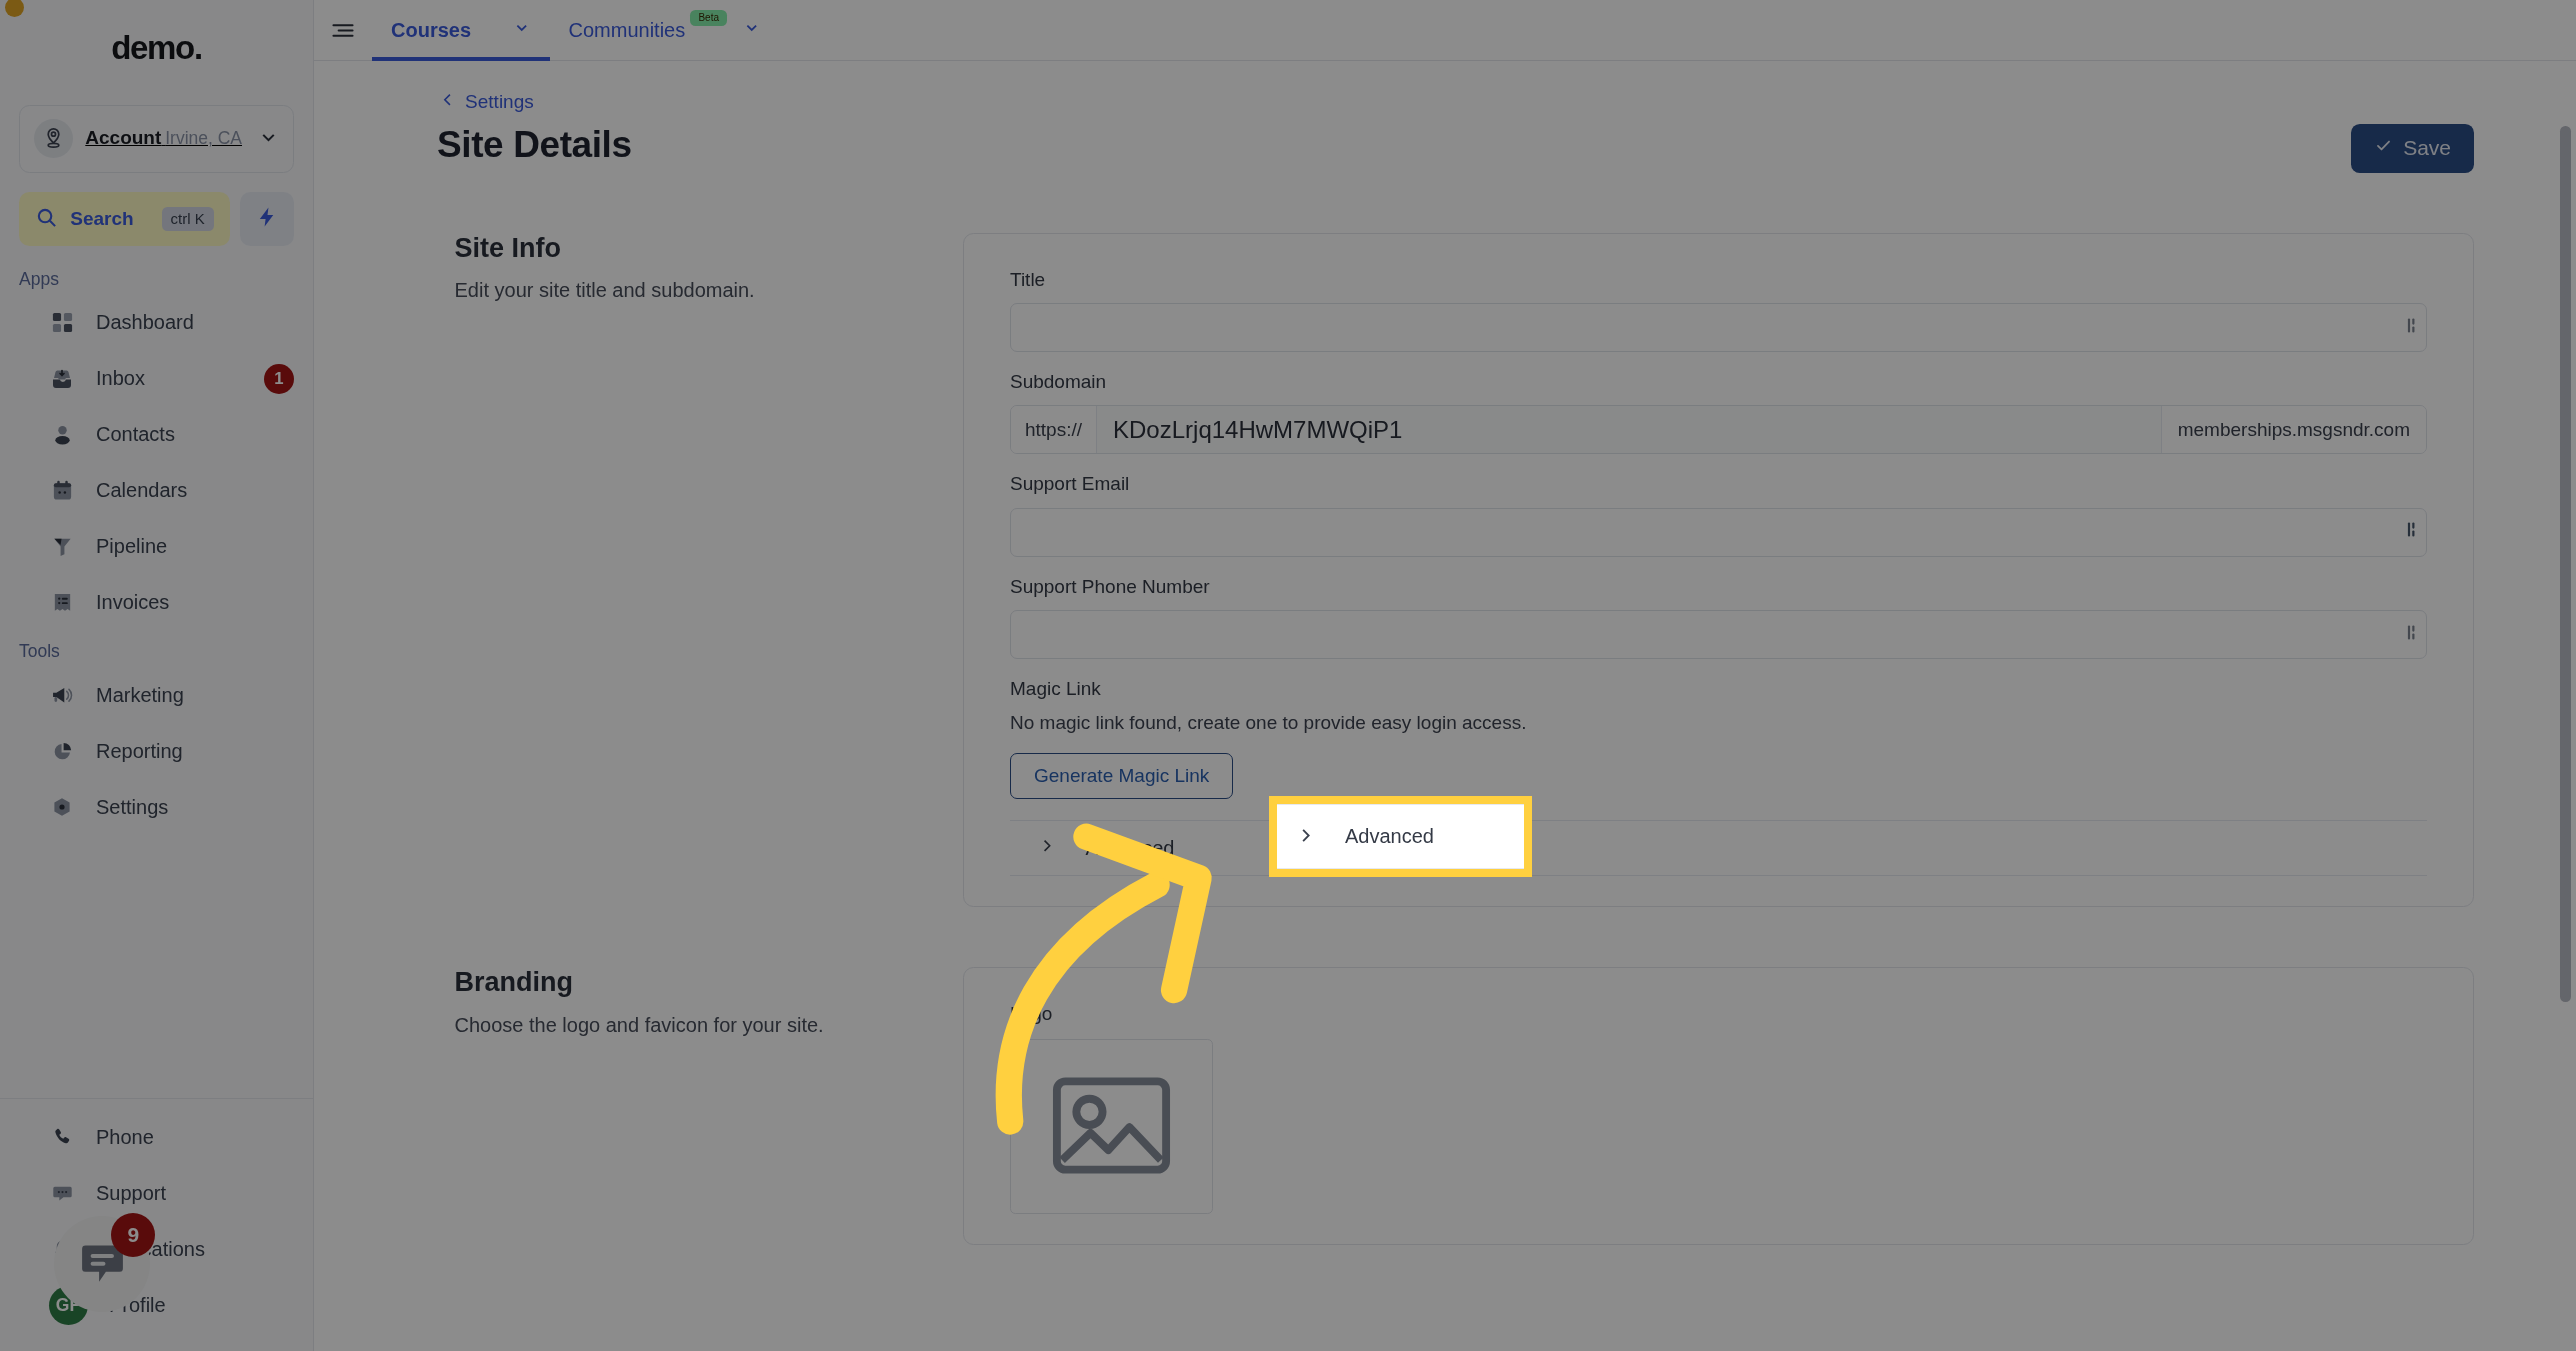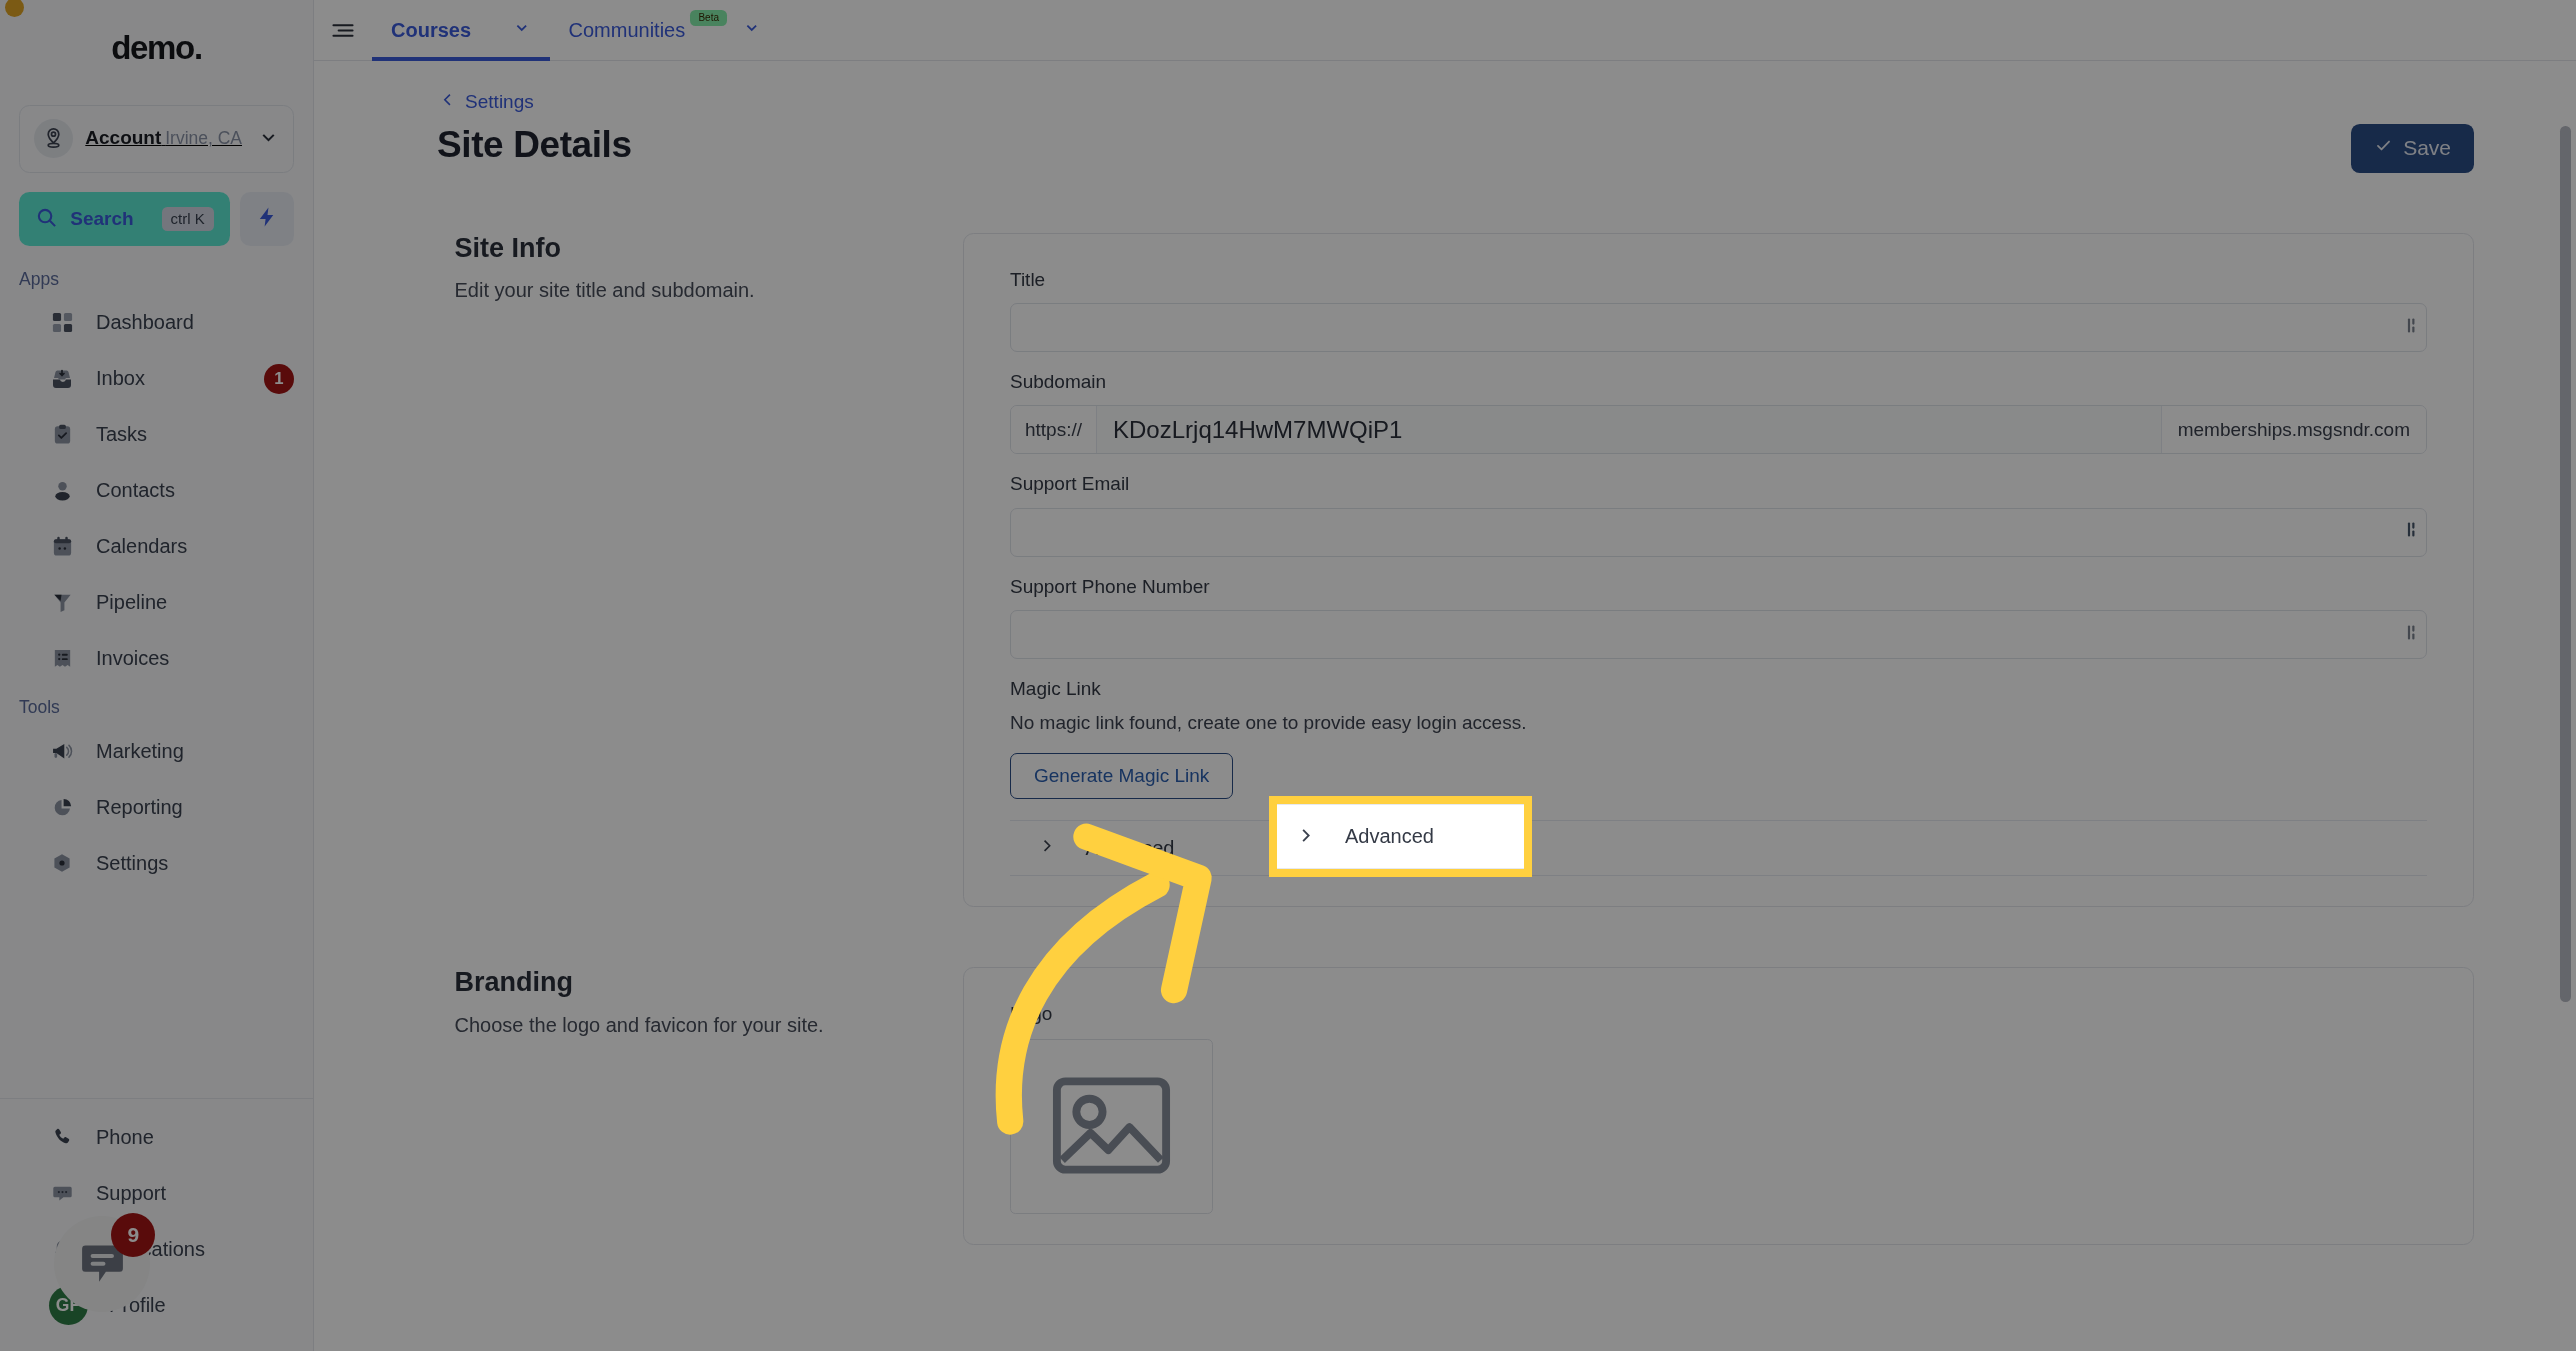--- a/index.html
+++ b/index.html
@@ -48,21 +48,21 @@
     background: #e4e7ec; display: flex; align-items: center; justify-content: center;
     flex: 0 0 39px;
   }
   .acct-names { flex: 1; min-width: 0; }
   .acct-title { font-size: 19px; font-weight: 700; color: #1a1d23; line-height: 1.15; }
   .acct-sub { font-size: 17.5px; color: #8a93a6; line-height: 1.3; }
   .acct-chevron { color: #3c4351; }
 
   .search-row { display: flex; gap: 10.5px; padding: 19px 19px 0 19px; }
   .search-box {
-    flex: 1; height: 54px; background: #5eead4; border-radius: 10.5px;
+    flex: 1; height: 54px; background: #fef9c3; border-radius: 10.5px;
     display: flex; align-items: center; padding: 0 16px; gap: 12.3px;
   }
   .search-label { flex: 1; font-size: 19px; font-weight: 700; color: #3b5bdb; }
   .kbd {
     background: #d3d8e4; border-radius: 5.3px; padding: 3.5px 8.8px;
     font-size: 15px; color: #394150; font-weight: 400;
   }
   .bolt-box {
     width: 54px; height: 54px; background: #e8ebf3; border-radius: 10.5px;
     display: flex; align-items: center; justify-content: center;
@@ -318,30 +318,20 @@
           <svg width="24" height="24" viewBox="0 0 24 24">
               <path d="M3 12.5V18a3 3 0 0 0 3 3h12a3 3 0 0 0 3-3v-5.5h-5a3.2 3.2 0 0 1-6.2 0H3z" fill="#4b5262"></path>
               <path d="M4 11h4.2l.5 1.5h6.6l.5-1.5H20l-1.5-6a2 2 0 0 0-2-1.5H7.5a2 2 0 0 0-2 1.5L4 11z" fill="#8d94a3"></path>
               <path d="M12 3.5v5m0 0l-2-2m2 2l2-2" stroke="#2b303b" stroke-width="1.7" fill="none" stroke-linecap="round"></path>
             </svg>
         </span>
         <span class="nav-label">Inbox</span>
         <span class="nav-badge">1</span>
       </div>
 
-      <div class="nav-item">
-        <span class="nav-icon">
-          <svg width="23" height="23" viewBox="0 0 24 24">
-              <rect x="4" y="3.5" width="16" height="18" rx="3" fill="#8d94a3"></rect>
-              <rect x="8.5" y="1.8" width="7" height="4.4" rx="1.6" fill="#4b5262"></rect>
-              <path d="M8.2 13l2.6 2.6 5-5" stroke="#2b303b" stroke-width="1.9" fill="none" stroke-linecap="round" stroke-linejoin="round"></path>
-            </svg>
-        </span>
-        <span class="nav-label">Tasks</span>
-      </div>
 
       <div class="nav-item">
         <span class="nav-icon">
           <svg width="23" height="23" viewBox="0 0 24 24">
               <circle cx="12" cy="7.5" r="4.4" fill="#8d94a3"></circle>
               <ellipse cx="12" cy="18" rx="7.5" ry="4.4" fill="#3b4250"></ellipse>
             </svg>
         </span>
         <span class="nav-label">Contacts</span>
       </div>

